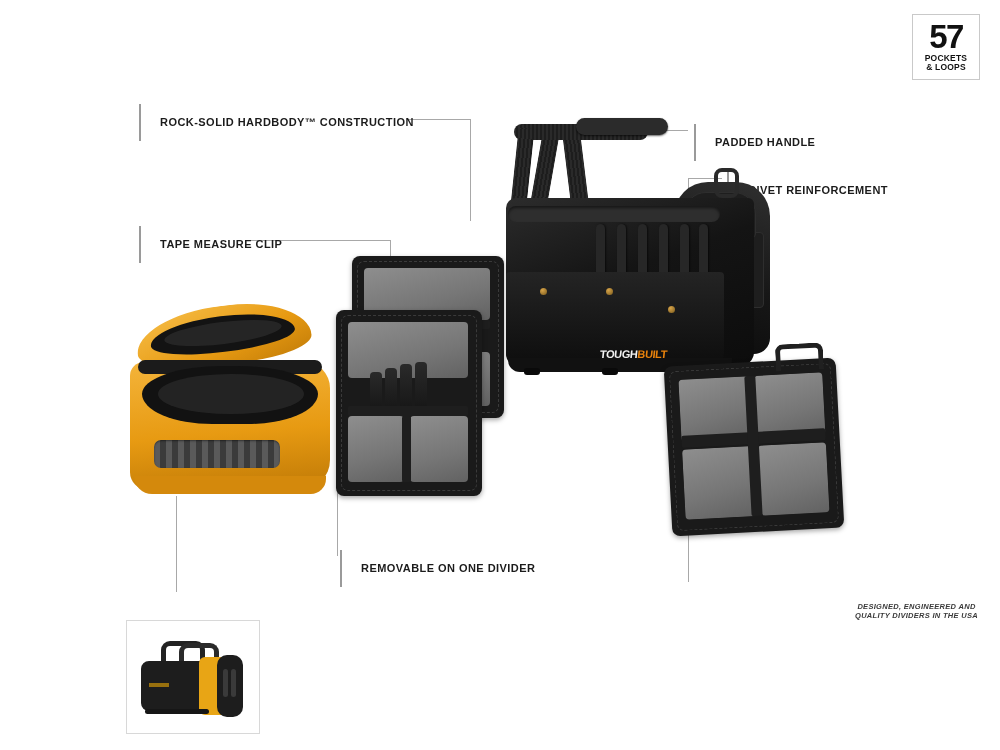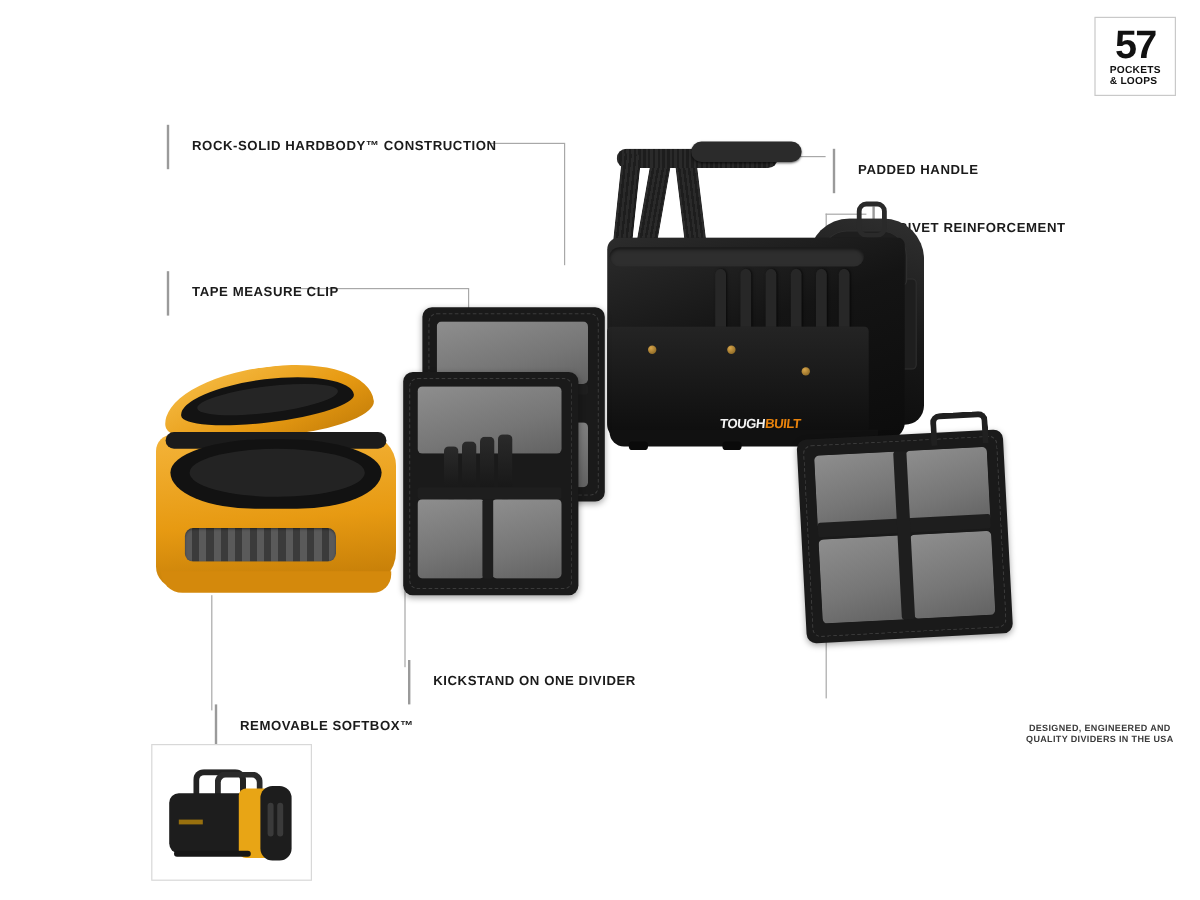--- a/index.html
+++ b/index.html
@@ -14,26 +14,26 @@
 
   
   .lh{position:absolute;height:1px;background:#a8a8a8;}
   .lv{position:absolute;width:1px;background:#a8a8a8;}
 
   
   #badge{position:absolute;right:20px;top:14px;width:68px;height:66px;background:#fff;
          border:1px solid #c9c9c9;display:flex;flex-direction:column;align-items:center;
          justify-content:center;box-sizing:border-box;}
   #badge .num{font-size:33px;font-weight:bold;line-height:30px;letter-spacing:-1.5px;color:#111;}
-  #badge .sub{font-size:8.5px;font-weight:bold;line-height:9.5px;color:#111;text-align:left;
+  #badge .sub{font-size:8.5px;font-weight:bold;line-height:9.5px;color:#111;text-align:center;
               letter-spacing:.2px;margin-top:2px;}
 
   
   #footer{position:absolute;right:22px;bottom:14px;text-align:center;font-size:7.5px;
-          font-weight:bold;line-height:9px;color:#3a3a3a;letter-spacing:.3px;}
+          font-weight:bold;line-height:9px;color:#3a3a3a;letter-spacing:.3px;font-style:italic;}
 
   
   #thumb{position:absolute;left:126px;top:620px;width:132px;height:112px;background:#fff;
          border:1px solid #d8d8d8;overflow:hidden;}
   #thumb .tb-body{position:absolute;left:14px;top:40px;width:72px;height:50px;background:#1d1d1d;
                   border-radius:8px 4px 4px 8px;}
   #thumb .tb-soft{position:absolute;left:72px;top:36px;width:32px;height:58px;background:#e8a515;
                   border-radius:6px;}
   #thumb .tb-cap{position:absolute;left:90px;top:34px;width:26px;height:62px;background:#1d1d1d;
                  border-radius:10px;}
@@ -150,26 +150,23 @@
 
   <div class="callout" style="left:694px;top:123px;text-align:right;">
     <span>PADDED HANDLE</span>
   </div>
 
   <div class="callout" style="left:727px;top:171px;">
     <span>RIVET REINFORCEMENT</span>
   </div>
 
   <div class="callout" style="left:340px;top:549px;">
-    <span>KICKSTAND ON ONE DIVIDER</span>
-  </div>
-
-  <div class="callout" style="left:179px;top:586px;">
-    <span>REMOVABLE SOFTBOX™</span>
-  </div>
+    <span>REMOVABLE ON ONE DIVIDER</span>
+  </div>
+
 
 
   <div id="tote">
 
     <div class="t-strap" style="left:52px;top:10px;width:17px;height:150px;transform:rotate(10deg);"></div>
     <div class="t-strap" style="left:94px;top:12px;width:18px;height:162px;transform:rotate(-7deg);"></div>
     <div class="t-strap" style="left:36px;top:4px;width:134px;height:16px;border-radius:8px;"></div>
     <div class="t-strap" style="left:36px;top:8px;width:16px;height:88px;transform:rotate(6deg);"></div>
     <div class="t-grip"></div>
 

